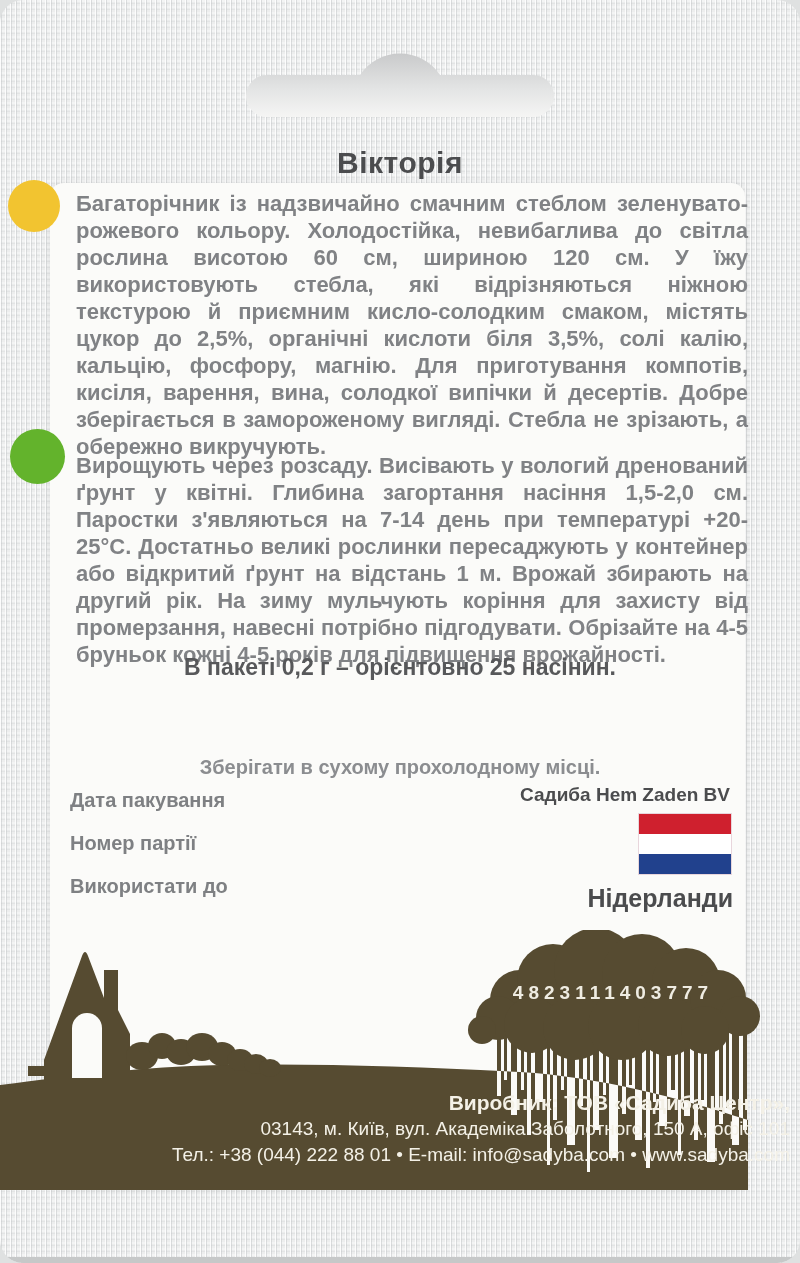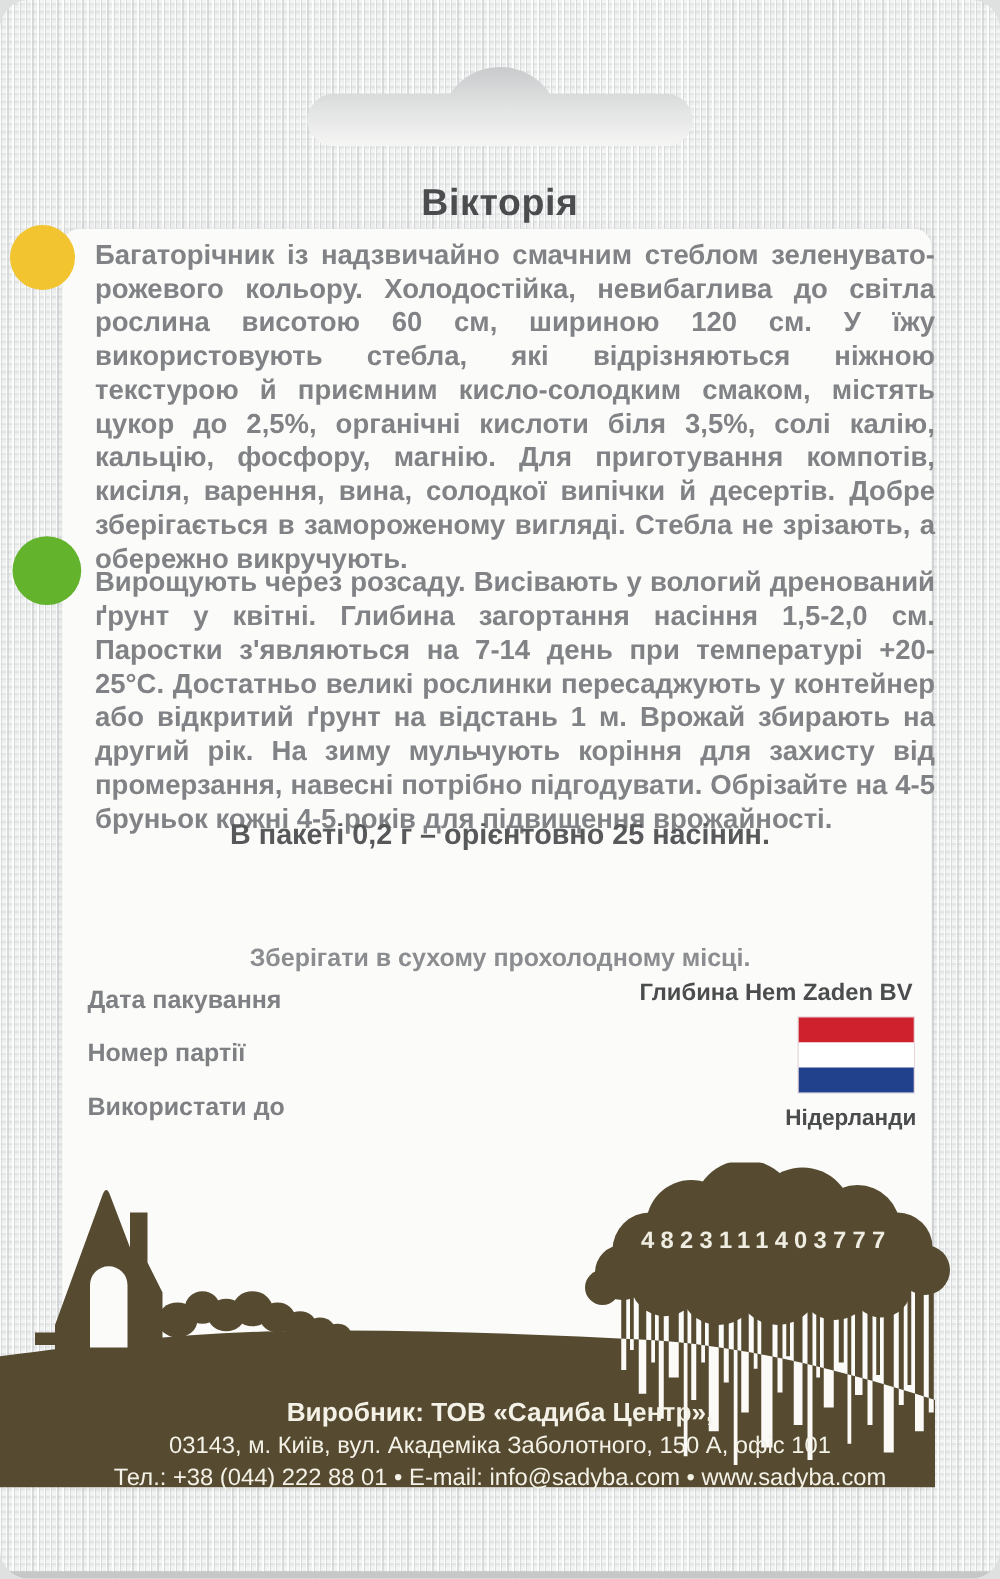--- a/index.html
+++ b/index.html
@@ -39,27 +39,27 @@
   .field{position:absolute;left:70px;font-size:20px;font-weight:bold;color:#7e8083;}
   .field-date{top:789px;}
   .field-batch{top:832px;}
   .field-use{top:875px;}
   .seed-producer{position:absolute;right:70px;top:784px;font-size:19px;font-weight:bold;color:#4b4c4e;}
   .flag{position:absolute;left:639px;top:814px;width:92px;height:60px;box-shadow:0 0 0 1px rgba(220,190,200,.6);}
   .flag .stripe{height:20px;}
   .flag .red{background:#cf202e;}
   .flag .white{background:#ffffff;}
   .flag .blue{background:#21418d;}
-  .country{position:absolute;right:67px;top:884px;font-size:18px;font-weight:bold;color:#4b4c4e;}
+  .country{position:absolute;right:67px;top:884px;font-size:25px;font-weight:bold;color:#4b4c4e;}
   .footer-art{position:absolute;left:0;top:930px;width:800px;height:260px;}
   .barcode-number{
     position:absolute;left:498px;top:982px;width:230px;text-align:center;
     font-size:19px;font-weight:bold;color:#efece2;letter-spacing:5px;white-space:nowrap;
   }
-  .producer-block{position:absolute;left:10px;top:1089px;width:780px;text-align:center;color:#f4f1e7;margin-top:28px;}
+  .producer-block{position:absolute;left:10px;top:1089px;width:780px;text-align:right;color:#f4f1e7;}
   .producer-block .p1{font-size:21px;font-weight:bold;line-height:27px;}
   .producer-block .p2{font-size:19px;line-height:26px;}
   .producer-block .p3{font-size:19px;line-height:26px;}
   .tagline-band{
     position:absolute;left:0;top:1185px;width:800px;height:72px;
     background-color:#474228;
     background-image:repeating-linear-gradient(90deg, rgba(0,0,0,.22) 0 2px, rgba(255,255,255,.04) 2px 3px, rgba(0,0,0,0) 3px 6px);
     display:flex;align-items:center;justify-content:center;
   }
   .tagline-band span{font-size:40px;color:#e9c654;letter-spacing:1px;}
@@ -91,21 +91,21 @@
   <p class="para para1">Багаторічник із надзвичайно смачним стеблом зеленувато-рожевого кольору. Холодостійка, невибаглива до світла рослина висотою 60 см, шириною 120 см. У їжу використовують стебла, які відрізняються ніжною текстурою й приємним кисло-солодким смаком, містять цукор до 2,5%, органічні кислоти біля 3,5%, солі калію, кальцію, фосфору, магнію. Для приготування компотів, кисіля, варення, вина, солодкої випічки й десертів. Добре зберігається в замороженому вигляді. Стебла не зрізають, а обережно викручують.</p>
   <p class="para para2">Вирощують через розсаду. Висівають у вологий дренований ґрунт у квітні. Глибина загортання насіння 1,5-2,0 см. Паростки з'являються на 7-14 день при температурі +20-25°С. Достатньо великі рослинки пересаджують у контейнер або відкритий ґрунт на відстань 1 м. Врожай збирають на другий рік. На зиму мульчують коріння для захисту від промерзання, навесні потрібно підгодувати. Обрізайте на 4-5 бруньок кожні 4-5 років для підвищення врожайності.</p>
 
   <div class="center-line contents-line">В пакеті 0,2 г – орієнтовно 25 насінин.</div>
   <div class="center-line storage-line">Зберігати в сухому прохолодному місці.</div>
 
   <div class="field field-date">Дата пакування</div>
   <div class="field field-batch">Номер партії</div>
   <div class="field field-use">Використати до</div>
 
-  <div class="seed-producer">Глибина Hem Zaden BV</div>
+  <div class="seed-producer">Садиба Hem Zaden BV</div>
   <div class="flag">
     <div class="stripe red"></div>
     <div class="stripe white"></div>
     <div class="stripe blue"></div>
   </div>
   <div class="country">Нідерланди</div>
 
   <svg class="footer-art" viewBox="0 0 800 260">
     <defs>
       <clipPath id="hillClip">

